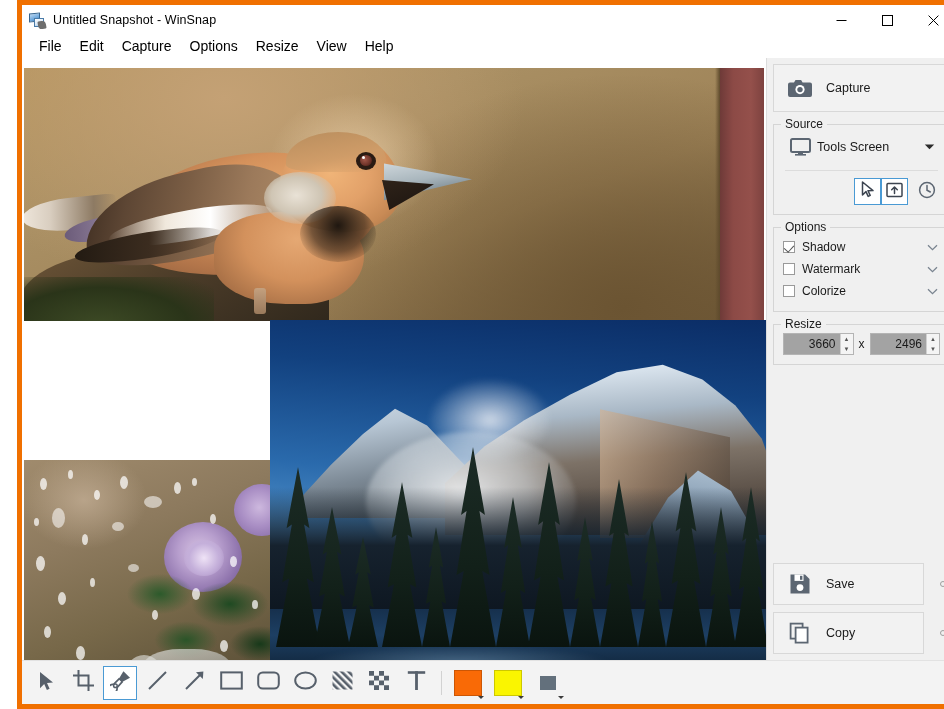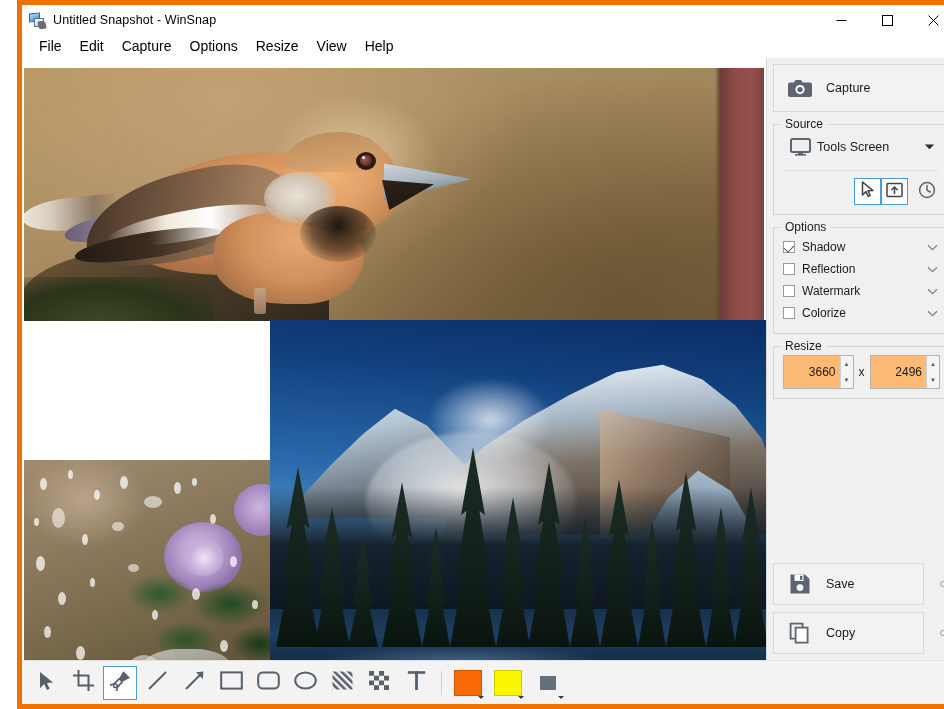--- a/index.html
+++ b/index.html
@@ -382,21 +382,21 @@
 
   
   .sel-box {
     height: 22px; background: #fff; border: 1px solid #b4b4b4;
     display: flex; align-items: center; padding: 0 4px;
     margin-bottom: 8px;
   }
   .sel-box .sv { flex: 1 1 auto; font-size: 12px; color: #1a1a1a; }
   .spin-row { display: flex; align-items: center; }
   .spinner {
-    flex: 1 1 auto; height: 34px; border: 1px solid #b4b4b4; background: #fdba74;
+    flex: 1 1 auto; height: 22px; border: 1px solid #b4b4b4; background: #a3a3a3;
     display: flex; align-items: stretch;
   }
   .spinner .sval {
     flex: 1 1 auto; text-align: right; font-size: 12px; color: #1a1a1a;
     padding-right: 4px; display: flex; align-items: center; justify-content: flex-end;
   }
   .spinner .sarr {
     width: 13px; border-left: 1px solid #d0d0d0; background: #f4f4f4;
     display: flex; flex-direction: column;
   }
@@ -652,29 +652,20 @@
           <span class="fx-cb checked"></span>
           <span class="fx-label">Shadow</span>
           <span class="fx-chev">
             <svg width="11" height="7" viewBox="0 0 11 7">
                 <path d="M1 1.3 L5.5 5.6 L10 1.3" fill="none" stroke="#7a8490" stroke-width="1.3"></path>
               </svg>
           </span>
         </div>
         <div class="fx-row">
           <span class="fx-cb"></span>
-          <span class="fx-label">Reflection</span>
-          <span class="fx-chev">
-            <svg width="11" height="7" viewBox="0 0 11 7">
-                <path d="M1 1.3 L5.5 5.6 L10 1.3" fill="none" stroke="#7a8490" stroke-width="1.3"></path>
-              </svg>
-          </span>
-        </div>
-        <div class="fx-row">
-          <span class="fx-cb"></span>
           <span class="fx-label">Watermark</span>
           <span class="fx-chev">
             <svg width="11" height="7" viewBox="0 0 11 7">
                 <path d="M1 1.3 L5.5 5.6 L10 1.3" fill="none" stroke="#7a8490" stroke-width="1.3"></path>
               </svg>
           </span>
         </div>
         <div class="fx-row">
           <span class="fx-cb"></span>
           <span class="fx-label">Colorize</span>

